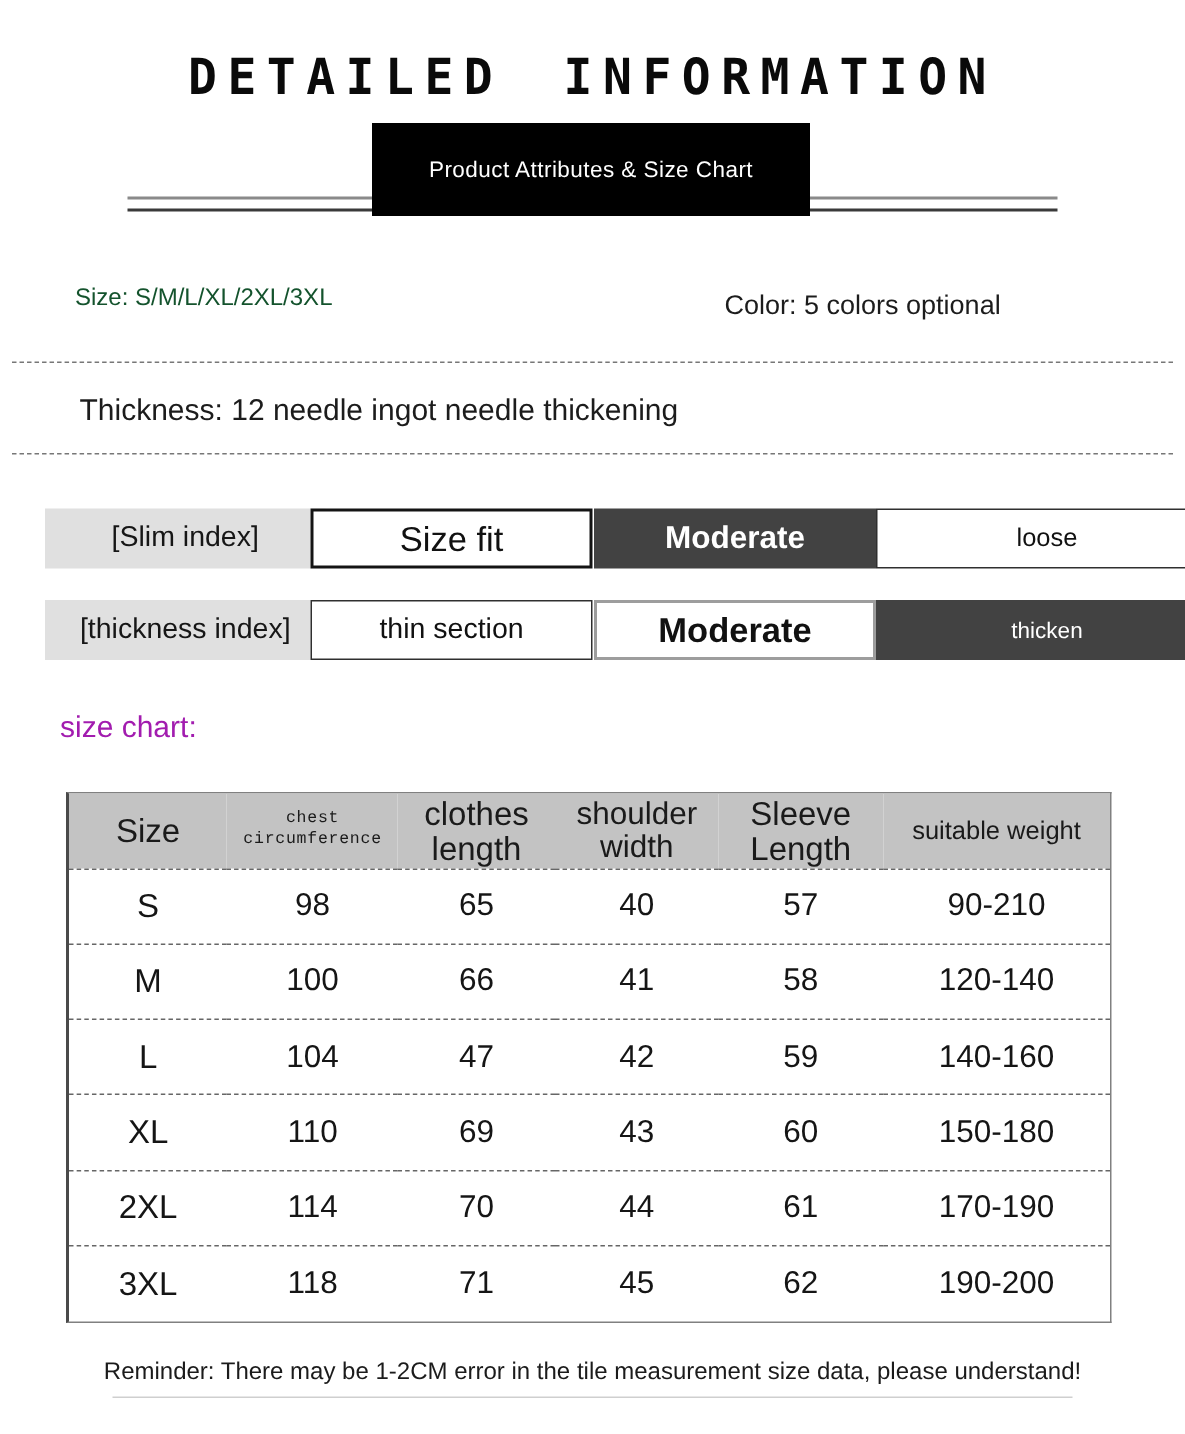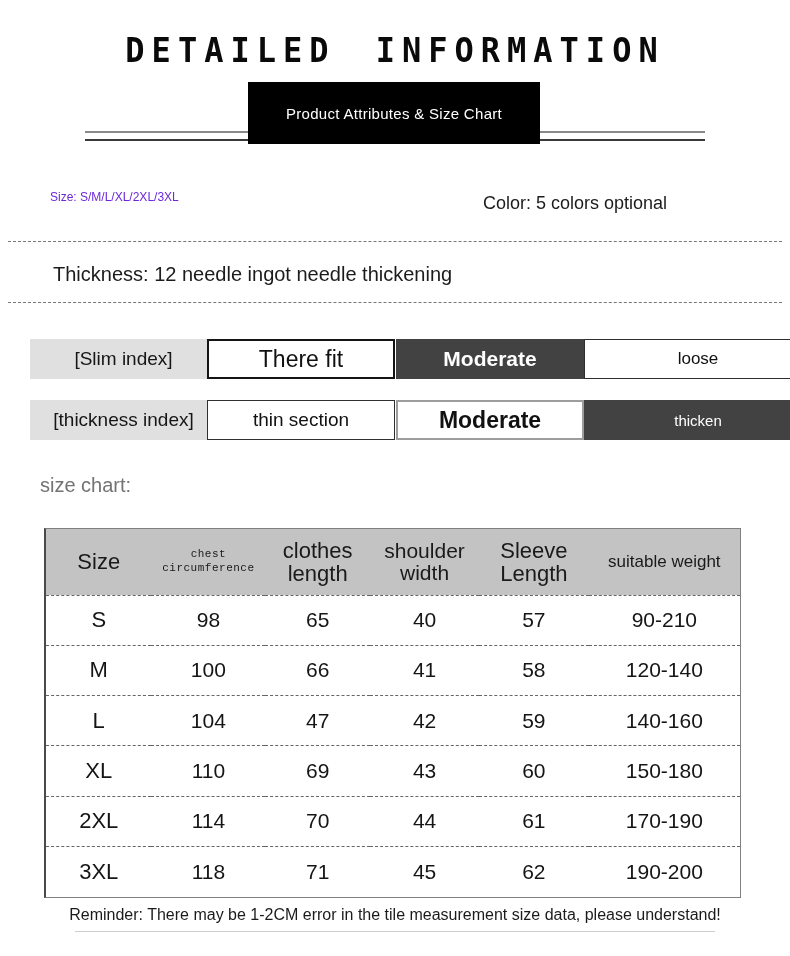--- a/index.html
+++ b/index.html
@@ -30,21 +30,21 @@
   .hr-line{position:absolute;left:85px;width:620px;height:0;border-top:2px solid #8a8a8a;z-index:0;}
   .hr-line.l1{top:131px;}
   .hr-line.l2{top:139px;border-top-color:#3a3a3a;}
   .banner{
     position:absolute;left:248px;top:82px;width:292px;height:62px;
     background:var(--banner-bg);color:#fff;z-index:1;
     display:flex;align-items:center;justify-content:center;
     font-size:15px;letter-spacing:.3px;
   }
   
-  .attr-size{position:absolute;left:50px;top:190px;font-size:12px;color:#6d28d9;text-align:center;}
+  .attr-size{position:absolute;left:50px;top:190px;font-size:16px;color:#14532d;text-align:center;}
   .attr-color{position:absolute;left:483px;top:193px;font-size:18px;color:#1c1c1c;}
   .dashed{position:absolute;left:8px;right:8px;height:0;border-top:1px dashed #777;}
   .dash1{top:241px;}
   .dash2{top:302px;}
   .attr-thickness{position:absolute;left:53px;top:263px;font-size:20px;color:#1c1c1c;}
   
   .index-row{position:absolute;left:0;height:40px;width:790px;}
   .row-slim{top:339px;}
   .row-thick{top:400px;}
   .index-label{
@@ -64,28 +64,28 @@
   .seg.outline-strong{border:2px solid #141414;}
   .seg.outline-thin{border:1px solid #2f2f2f;}
   .seg.outline-gray{border:2px solid #9d9d9d;}
   .seg.filled{background:var(--dark);color:#fff;border:none;}
   .fs-xl{font-size:23px;}
   .fs-lg{font-size:21px;}
   .fs-md{font-size:19px;}
   .fs-sm{font-size:17px;}
   .fs-xs{font-size:15px;}
   
-  .chart-heading{position:absolute;left:40px;top:474px;font-size:20px;color:#737373;}
+  .chart-heading{position:absolute;left:40px;top:474px;font-size:20px;color:#a21caf;}
   .table-wrap{
     position:absolute;left:44px;top:528px;width:697px;
     border:1px solid #808080;border-left:2px solid #4a4a4a;
     box-sizing:border-box;
   }
   table.size-table{width:100%;border-collapse:collapse;table-layout:fixed;}
-  .size-table thead tr{background:var(--thead-bg);height:66px;}
+  .size-table thead tr{background:var(--thead-bg);height:50px;}
   .size-table th{font-weight:400;color:#1a1a1a;padding:0;line-height:1.05;}
   .size-table th:nth-child(1){font-size:22px;}
   .size-table th:nth-child(2){font-size:11px;letter-spacing:.5px;}
   .size-table th:nth-child(2) .inner{display:inline-block;text-align:center;line-height:1.25;font-family:Liberation Mono, monospace;}
   .size-table th:nth-child(3){font-size:22px;}
   .size-table th:nth-child(4){font-size:21px;}
   .size-table th:nth-child(5){font-size:22px;}
   .size-table th:nth-child(6){font-size:17px;}
   .size-table th .wrap{display:inline-block;width:86px;}
   .size-table tbody tr{height:50.3px;border-top:1px dashed #666;}
@@ -113,21 +113,21 @@
   </div>
 
   <div class="attr-size">Size: S/M/L/XL/2XL/3XL</div>
   <div class="attr-color">Color: 5 colors optional</div>
   <div class="dashed dash1"></div>
   <div class="attr-thickness">Thickness: 12 needle ingot needle thickening</div>
   <div class="dashed dash2"></div>
 
   <div class="index-row row-slim">
     <div class="index-label">[Slim index]</div>
-    <div class="seg seg1 outline-strong fs-xl">There fit</div>
+    <div class="seg seg1 outline-strong fs-xl">Size fit</div>
     <div class="seg seg2 filled fs-lg">Moderate</div>
     <div class="seg seg3 outline-thin fs-sm">loose</div>
   </div>
 
   <div class="index-row row-thick">
     <div class="index-label">[thickness index]</div>
     <div class="seg seg1 outline-thin fs-md">thin section</div>
     <div class="seg seg2 outline-gray fs-xl">Moderate</div>
     <div class="seg seg3 filled fs-xs">thicken</div>
   </div>

